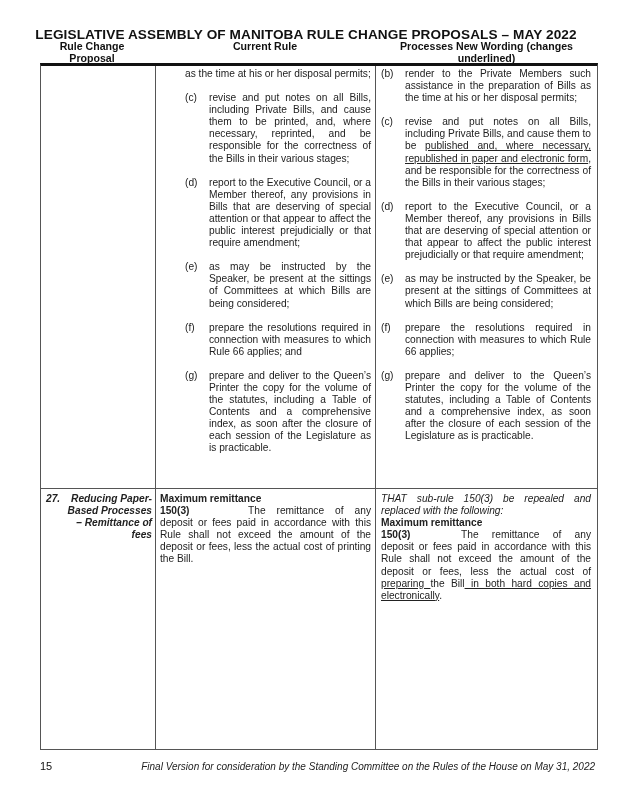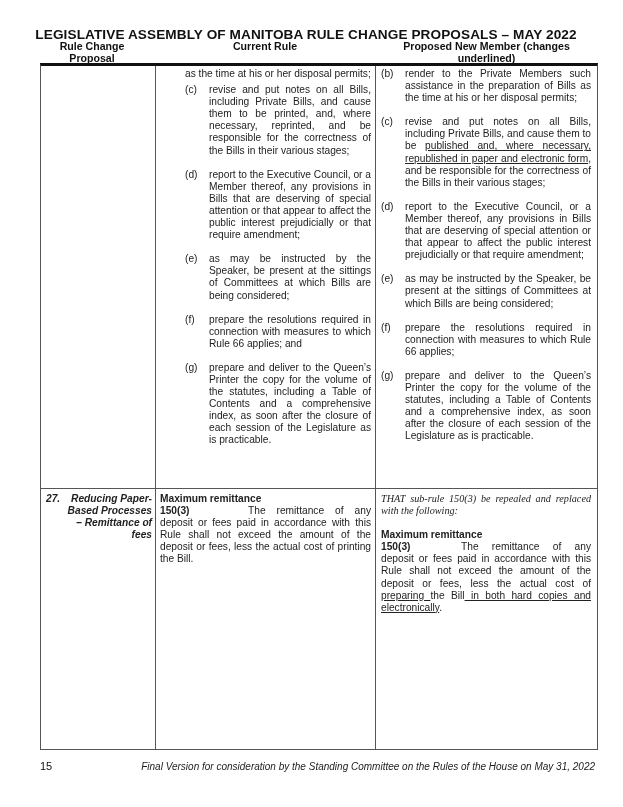--- a/index.html
+++ b/index.html
@@ -44,30 +44,30 @@
   .footer-num { position: absolute; left: 40px; top: 760px; font-size: 11px; color: #111; }
   .footer-txt { position: absolute; right: 28px; top: 761px; font-size: 10px; font-style: italic; color: #222; }
 </style>
 </head>
 <body>
 
 <div class="title">LEGISLATIVE ASSEMBLY OF MANITOBA RULE CHANGE PROPOSALS – MAY 2022</div>
 
 <div class="colhead ch1">Rule Change Proposal</div>
 <div class="colhead ch2">Current Rule</div>
-<div class="colhead ch3">Proposed New Member (changes underlined)</div>
+<div class="colhead ch3">Processes New Wording (changes underlined)</div>
 
 <div class="table">
   <div class="vline v1"></div>
   <div class="vline v2"></div>
   <div class="hline"></div>
 
 
   <div class="cell" style="left:144px; top:2px; width:186px;">
-    <div class="justify" style="margin-bottom:4px;">as the time at his or her disposal permits;</div>
+    <div class="justify" style="margin-bottom:12px;">as the time at his or her disposal permits;</div>
     <div class="item">
         <span class="lbl">(c)</span>
         <span class="txt">revise and put notes on all Bills, including Private Bills, and cause them to be printed, and, where necessary, reprinted, and be responsible for the correctness of the Bills in their various stages;</span>
       </div>
     <div class="item">
         <span class="lbl">(d)</span>
         <span class="txt">report to the Executive Council, or a Member thereof, any provisions in Bills that are deserving of special attention or that appear to affect the public interest prejudicially or that require amendment;</span>
       </div>
     <div class="item">
         <span class="lbl">(e)</span>
@@ -116,20 +116,20 @@
       <span>Reducing Paper-Based Processes – Remittance of fees</span>
     </div>
   </div>
 
   <div class="cell" style="left:119px; top:427px; width:211px;">
     <div class="b">Maximum remittance</div>
     <div class="justify"><span class="b" style="display:inline-block; width:88px;">150(3)</span><span>The remittance of any deposit or fees paid in accordance with this Rule shall not exceed the amount of the deposit or fees, less the actual cost of printing the Bill.</span></div>
   </div>
 
   <div class="cell" style="left:340px; top:427px; width:210px;">
-    <div class="it justify" style="margin-bottom:12px;font-family:Liberation Serif, serif;">THAT sub-rule 150(3) be repealed and replaced with the following:</div>
+    <div class="it justify" style="">THAT sub-rule 150(3) be repealed and replaced with the following:</div>
     <div class="b">Maximum remittance</div>
     <div class="justify"><span class="b" style="display:inline-block; width:80px;">150(3)</span><span>The remittance of any deposit or fees paid in accordance with this Rule shall not exceed the amount of the deposit or fees, less the actual cost of </span><span class="u">preparing </span><span>the Bill</span><span class="u"> in both hard copies and electronically</span><span>.</span></div>
   </div>
 </div>
 
 <div class="footer-num">15</div>
 <div class="footer-txt">Final Version for consideration by the Standing Committee on the Rules of the House on May 31, 2022</div>
 
 </body></html>

